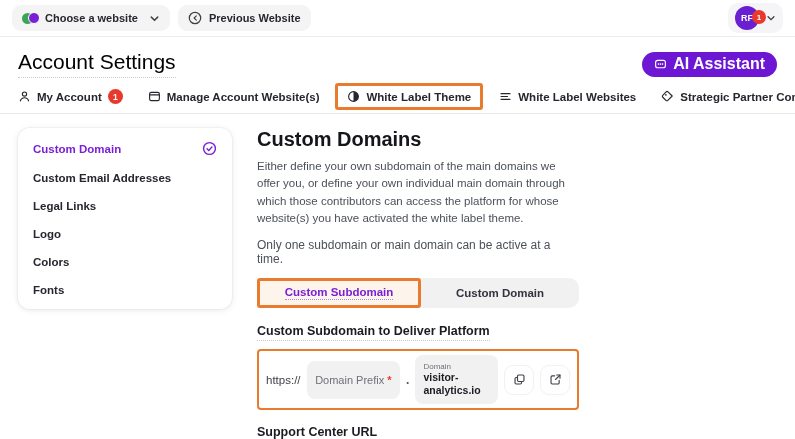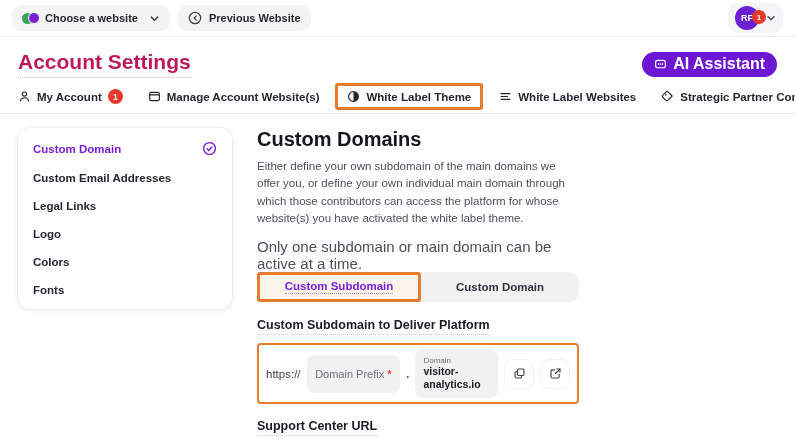--- a/index.html
+++ b/index.html
@@ -17,41 +17,41 @@
   .logo-dots i.g { left:0; top:1px; background:#3aa557; }
   .logo-dots i.p { left:6px; top:0; background:#7a1fd6; border:1px solid #fff; width:12px; height:12px; }
   .topbar-right { margin-left:auto; display:flex; align-items:center; }
   .user-chip { display:flex; align-items:center; gap:5px; background:#f5f4f6; border:none; border-radius:10px; padding:3px 7px; cursor:pointer; }
   .avatar-wrap { position:relative; width:26px; height:24px;text-align:right; }
   .avatar { width:24px; height:24px; border-radius:50%; background:#6a1fd0; color:#fff; font-size:9px; font-weight:700; display:flex; align-items:center; justify-content:center; }
   .avatar-badge { position:absolute; top:4px; right:-5px; min-width:14px; height:14px; border-radius:50%; background:#e9392c; color:#fff; font-size:8px; font-weight:700; display:flex; align-items:center; justify-content:center; }
 
   
   .header { display:flex; align-items:center; justify-content:space-between; padding:13px 18px 9px; }
-  .page-title { font-size:21px; font-weight:700; color:#be185d; border-bottom:1px dotted #c9c9cf; padding-bottom:3px; }
+  .page-title { font-size:21px; font-weight:400; color:#000000; border-bottom:1px dotted #c9c9cf; padding-bottom:3px; }
   .ai-btn { display:flex; align-items:center; gap:6px; background:#6d16d3; color:#fff; border:none; border-radius:13px; height:25px; padding:0 12px; font-family:inherit; font-size:16px; font-weight:600; cursor:pointer; }
 
   
   .tabbar { display:flex; align-items:center; gap:25px; padding:2px 18px 9px; border-bottom:1px solid #e9e9ec; }
   .tab { display:flex; align-items:center; gap:6px; font-size:11.5px; font-weight:600; color:#26262e; background:none; border:none; font-family:Liberation Sans, sans-serif; cursor:pointer; white-space:nowrap; }
   .tab svg { flex:0 0 auto; }
   .tab.hl { border:3px solid #e87b2e; border-radius:3px; padding:4px 9px; margin:-7px -9px; }
   .tab-badge { min-width:15px; height:15px; border-radius:50%; background:#e9392c; color:#fff; font-size:8.5px; font-weight:700; display:flex; align-items:center; justify-content:center; padding:0 2px; }
 
   
   .content { display:flex; padding:14px 18px 0; }
   .sidebar { width:214px; background:#fff; border-radius:12px; box-shadow:0 1px 6px rgba(20,20,40,.10), 0 0 0 1px rgba(20,20,40,.03); padding:5px 0; align-self:flex-start; }
   .side-item { display:flex; align-items:center; justify-content:space-between; padding:8px 15px; font-size:11.5px; font-weight:700; color:#26262e; cursor:pointer; }
   .side-item.active { color:#7a1fd6; }
 
   
   .main { margin-left:25px; width:322px; }
   .main h2 { font-size:20px; font-weight:700; color:#15161c; margin-bottom:7px; }
   .desc { font-size:11.5px; line-height:1.5; color:#4b5059; margin-bottom:11px; }
-  .note { font-size:15px; color:#4b5059; }
+  .note { font-size:12px; color:#4b5059; margin-bottom:12px; }
 
   .seg { display:flex; background:#f1f1f2; border-radius:10px; height:30px; margin-bottom:13px; }
   .seg-tab { flex:1; display:flex; align-items:center; justify-content:center; font-size:11.5px; font-weight:600; border:none; background:none; font-family:inherit; cursor:pointer; color:#33343c; }
   .seg-tab.active { background:#fdf4ec; border:3px solid #e87b2e; border-radius:3px; color:#7a1fd6; }
   .seg-tab.active span { border-bottom:1px dotted #b08ad8; padding-bottom:1px; }
 
   .sec-head { display:inline-block; font-size:12.5px; font-weight:700; color:#1b1c22; border-bottom:1px dotted #c9c9cf; padding-bottom:2px; margin-bottom:8px; }
 
   .o-box { border:2.5px solid #e87b2e; border-radius:4px; display:flex; align-items:center; gap:6px; padding:4px 7px; margin-bottom:12px; min-height:41px; background:#fff; }
   .proto { font-size:11.5px; color:#3f3f46; }

